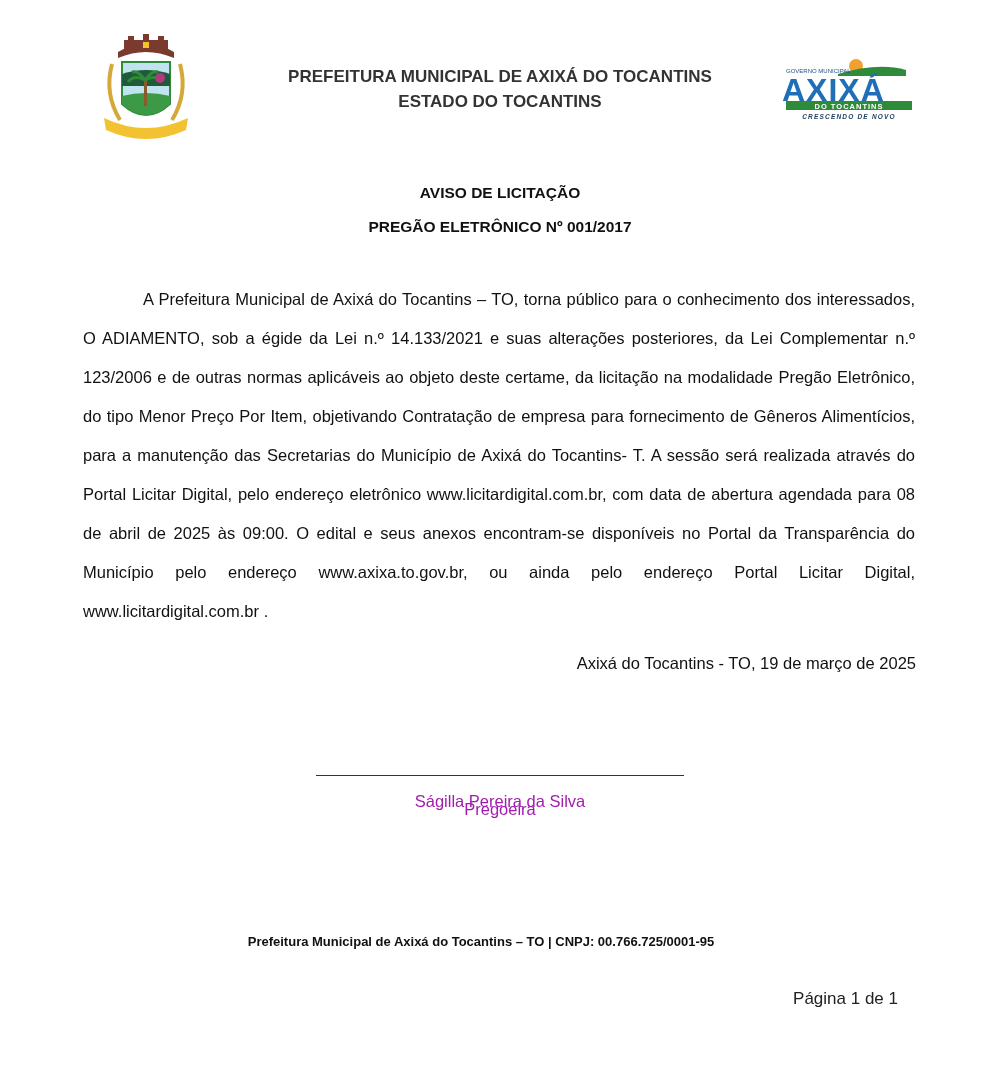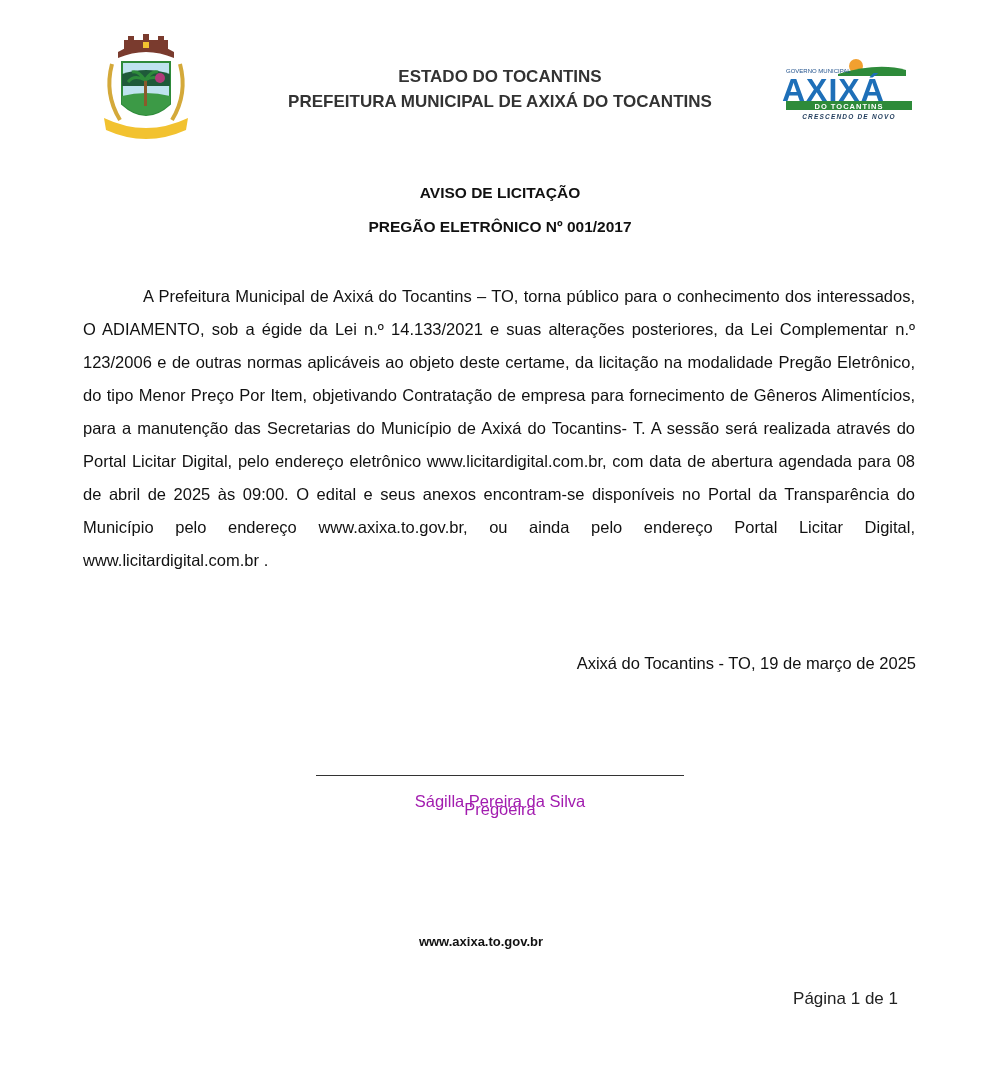--- a/index.html
+++ b/index.html
@@ -4,21 +4,21 @@
 <style>
   html, body { margin: 0; padding: 0; background: #ffffff; }
   body { width: 1000px; height: 1074px; position: relative; overflow: hidden;
          font-family: "Liberation Sans", "DejaVu Sans", sans-serif; color: #222; }
   .abs { position: absolute; }
   .header-title { left: 200px; width: 600px; text-align: center; font-weight: bold;
                   font-size: 17px; color: #333; line-height: 25px; top: 64px; }
   .coat { left: 98px; top: 34px; width: 96px; height: 108px; }
   .brand { left: 778px; top: 56px; width: 140px; height: 66px; }
   .title { left: 0; width: 1000px; text-align: center; font-weight: bold; font-size: 15.5px; color: #111; }
-  .body-text { left: 83px; width: 832px; top: 280px; font-size: 16.5px; line-height: 33px;
+  .body-text { left: 83px; width: 832px; top: 280px; font-size: 16.5px; line-height: 39px;
                text-align: justify; color: #111; }
   .body-text .indent { display: inline-block; width: 60px; }
   .date { right: 84px; top: 654px; font-size: 16.5px; color: #111; }
   .sig-line { left: 316px; width: 368px; top: 775px; border-top: 1.5px solid #333; }
   .sig-name, .sig-role { left: 0; width: 1000px; text-align: center; font-size: 16.5px; color: #a21caf; }
   .footer { left: 0; width: 962px; text-align: center; font-weight: bold; font-size: 13px; line-height: 19px; color: #111; top: 932px; }
   .page-num { right: 102px; top: 989px; font-size: 17px; color: #222; }
 </style>
 </head>
 <body>
@@ -42,22 +42,22 @@
     <circle cx="62" cy="44" r="5" fill="#b03a7a"></circle>
 
     <path d="M14 30 Q6 60 22 86" stroke="#d4a93a" stroke-width="4" fill="none"></path>
     <path d="M82 30 Q90 60 74 86" stroke="#d4a93a" stroke-width="4" fill="none"></path>
 
     <path d="M6 84 Q48 104 90 84 L88 96 Q48 114 8 96 Z" fill="#f2c230"></path>
   </svg>
 </div>
 
 <div class="abs header-title">
+  <div>PREFEITURA MUNICIPAL DE AXIXÁ DO TOCANTINS</div>
   <div>ESTADO DO TOCANTINS</div>
-  <div>PREFEITURA MUNICIPAL DE AXIXÁ DO TOCANTINS</div>
 </div>
 
 <div class="abs brand">
   <svg width="140" height="66" viewBox="0 0 140 66">
     <circle cx="78" cy="10" r="7" fill="#f2a030"></circle>
     <path d="M60 18 Q100 6 128 14 L128 20 L60 20 Z" fill="#2e8b3a"></path>
     <text x="8" y="17" font-size="6" fill="#1e4f8a" font-family="Liberation Sans, sans-serif">GOVERNO MUNICIPAL</text>
     <text x="4" y="45" font-size="32" font-weight="bold" fill="#1e6fb8" font-family="Liberation Sans, sans-serif" letter-spacing="1">AXIXÁ</text>
     <rect x="8" y="45" width="126" height="9" fill="#2e8b3a"></rect>
     <text x="71" y="52.5" font-size="7.5" font-weight="bold" fill="#ffffff" text-anchor="middle" font-family="Liberation Sans, sans-serif" letter-spacing="1">DO TOCANTINS</text>
@@ -70,15 +70,15 @@
 
 <div class="abs body-text"><span class="indent"></span><span>A Prefeitura Municipal de Axixá do Tocantins – TO, torna público para o conhecimento dos interessados, O ADIAMENTO, sob a égide da Lei n.º 14.133/2021 e suas alterações posteriores, da Lei Complementar n.º 123/2006 e de outras normas aplicáveis ao objeto deste certame, da licitação na modalidade  Pregão Eletrônico, do tipo Menor Preço Por Item, objetivando Contratação de empresa para fornecimento de Gêneros Alimentícios, para a manutenção das Secretarias do Município de Axixá do Tocantins- T. A sessão será realizada através do Portal Licitar Digital, pelo endereço eletrônico www.licitardigital.com.br, com data de abertura agendada para 08 de abril de 2025 às 09:00. O edital e seus anexos encontram-se disponíveis no Portal da Transparência do Município pelo endereço www.axixa.to.gov.br, ou ainda pelo endereço Portal Licitar Digital, www.licitardigital.com.br .</span></div>
 
 <div class="abs date">Axixá do Tocantins - TO, 19 de março de 2025</div>
 
 <div class="abs sig-line"></div>
 <div class="abs sig-name" style="top:792px;">Ságilla Pereira da Silva</div>
 <div class="abs sig-role" style="top:800px;">Pregoeira</div>
 
 <div class="abs footer">
-  <div>www.axixa.to.gov.br</div>
+  <div>Prefeitura Municipal de Axixá do Tocantins – TO | CNPJ: 00.766.725/0001-95</div>
 </div>
 <div class="abs page-num">Página 1 de 1</div>
 
 </body></html>

